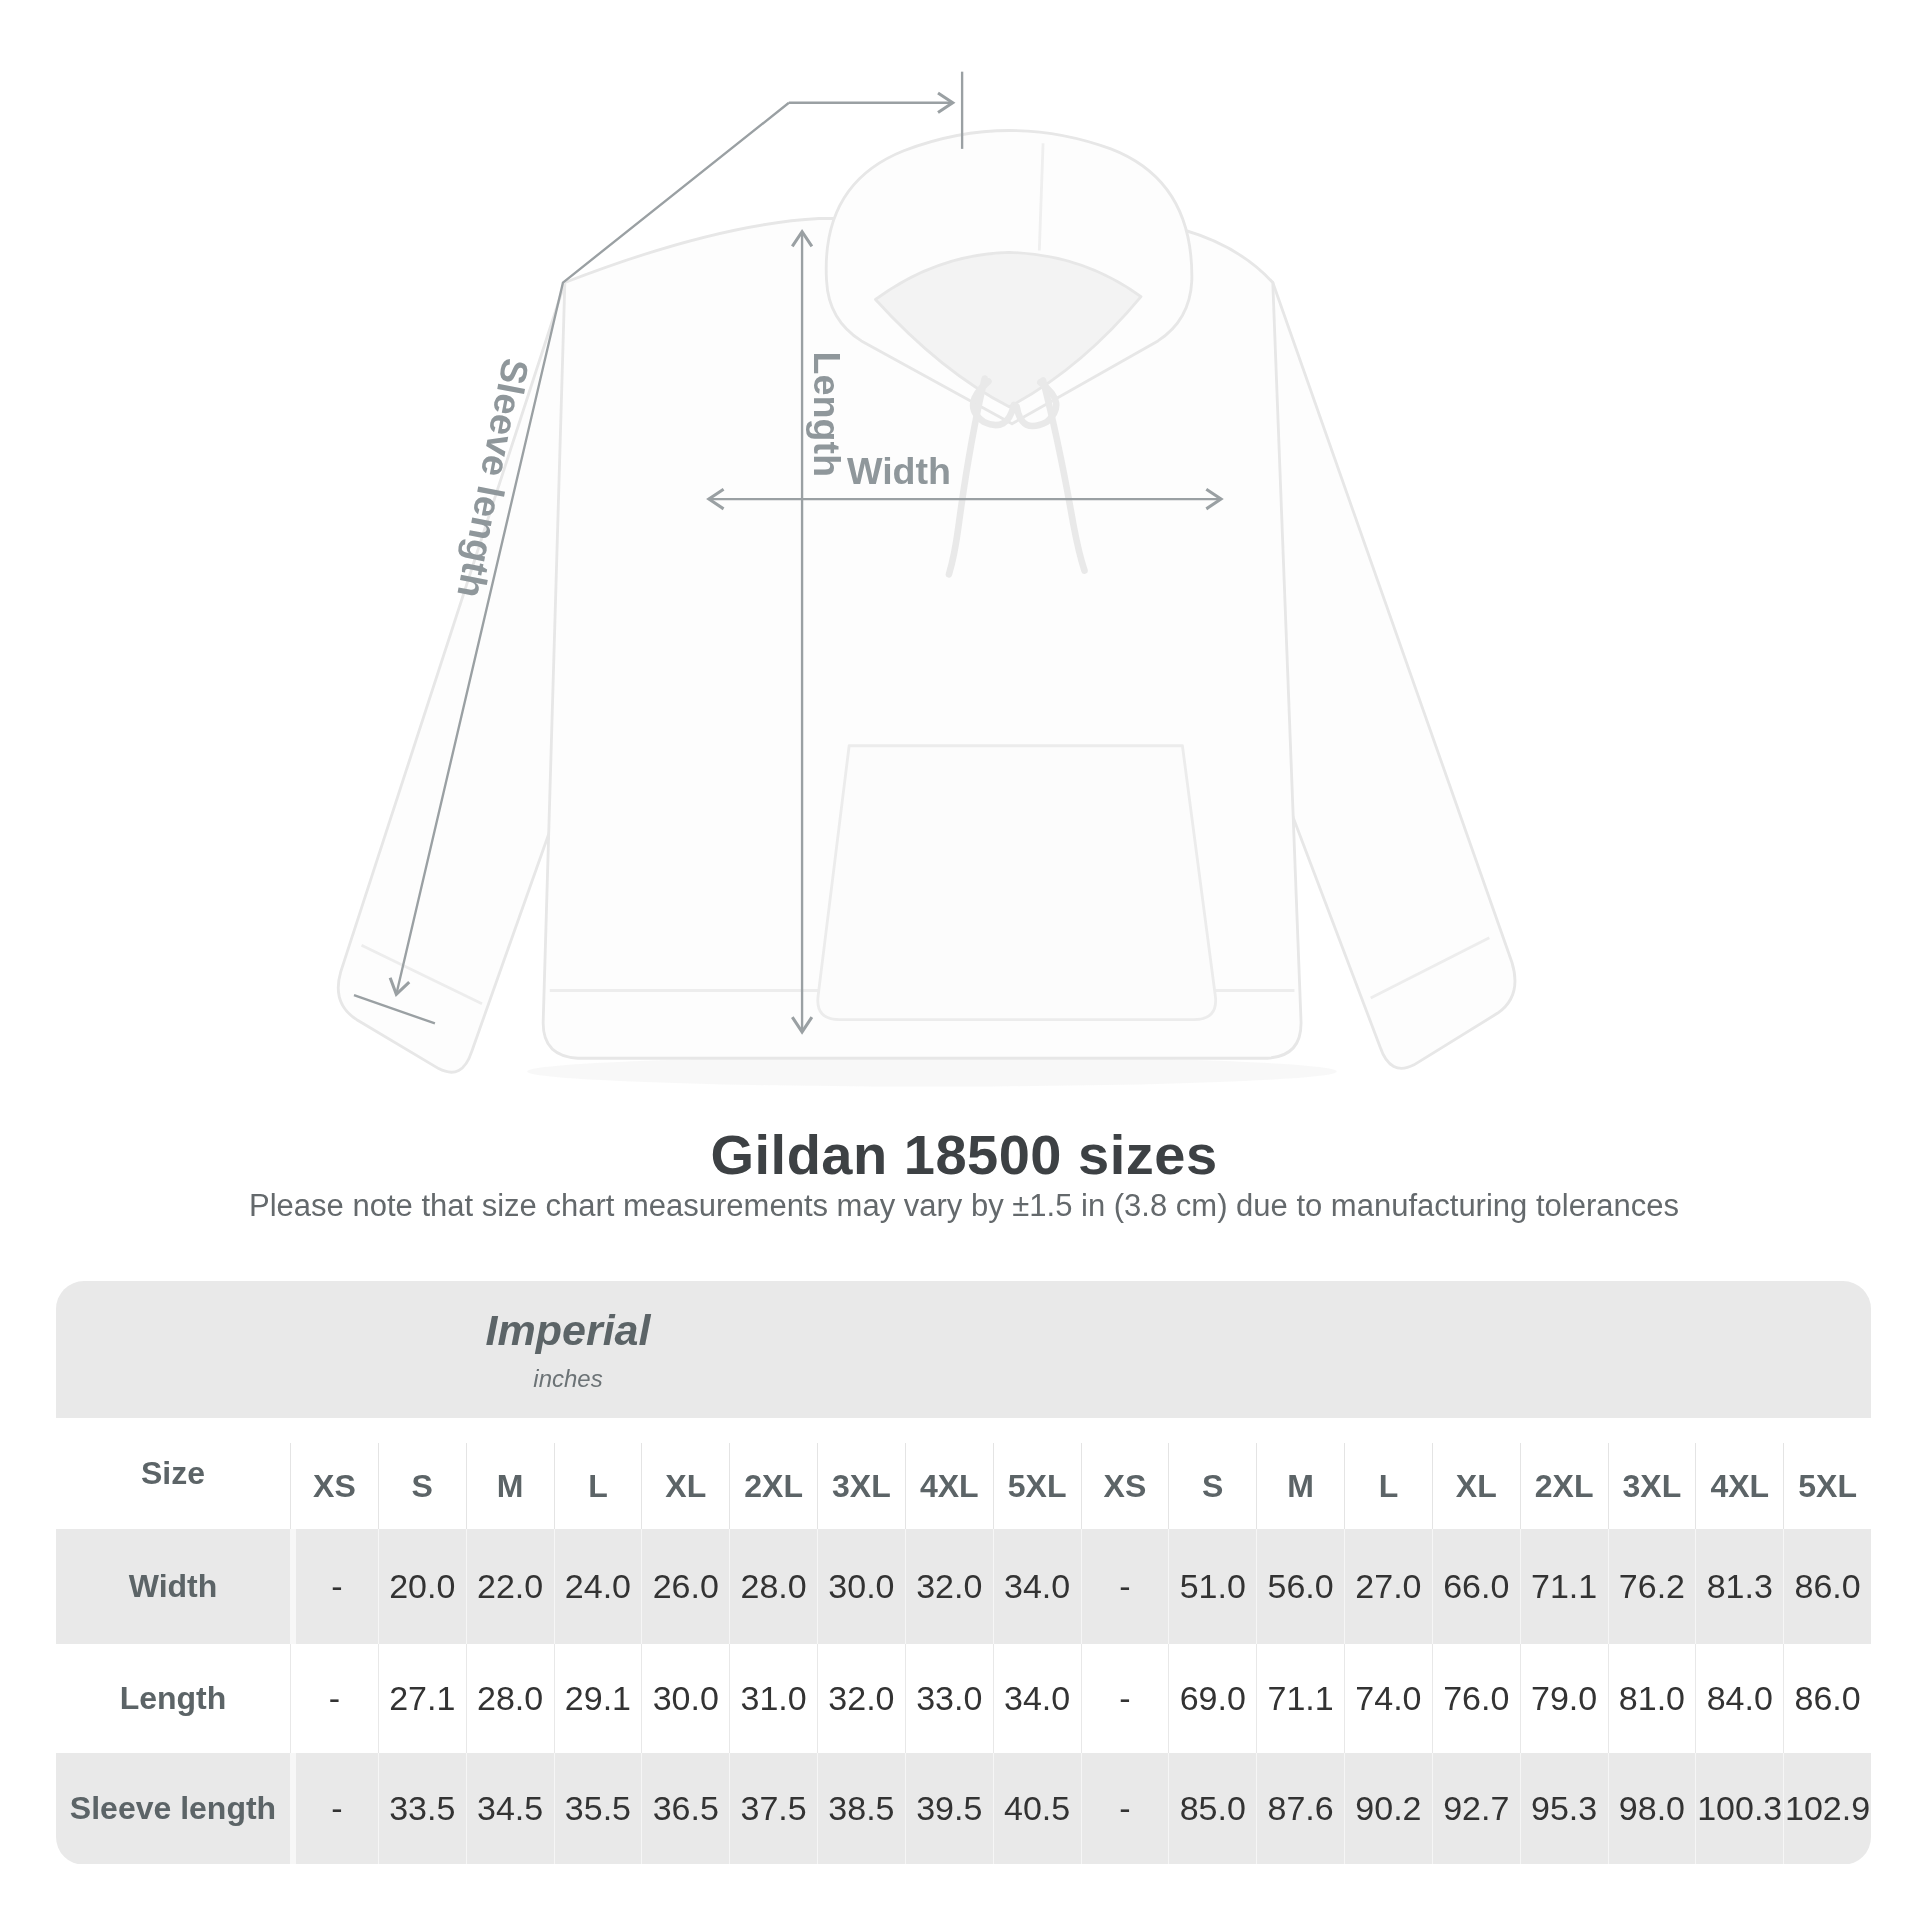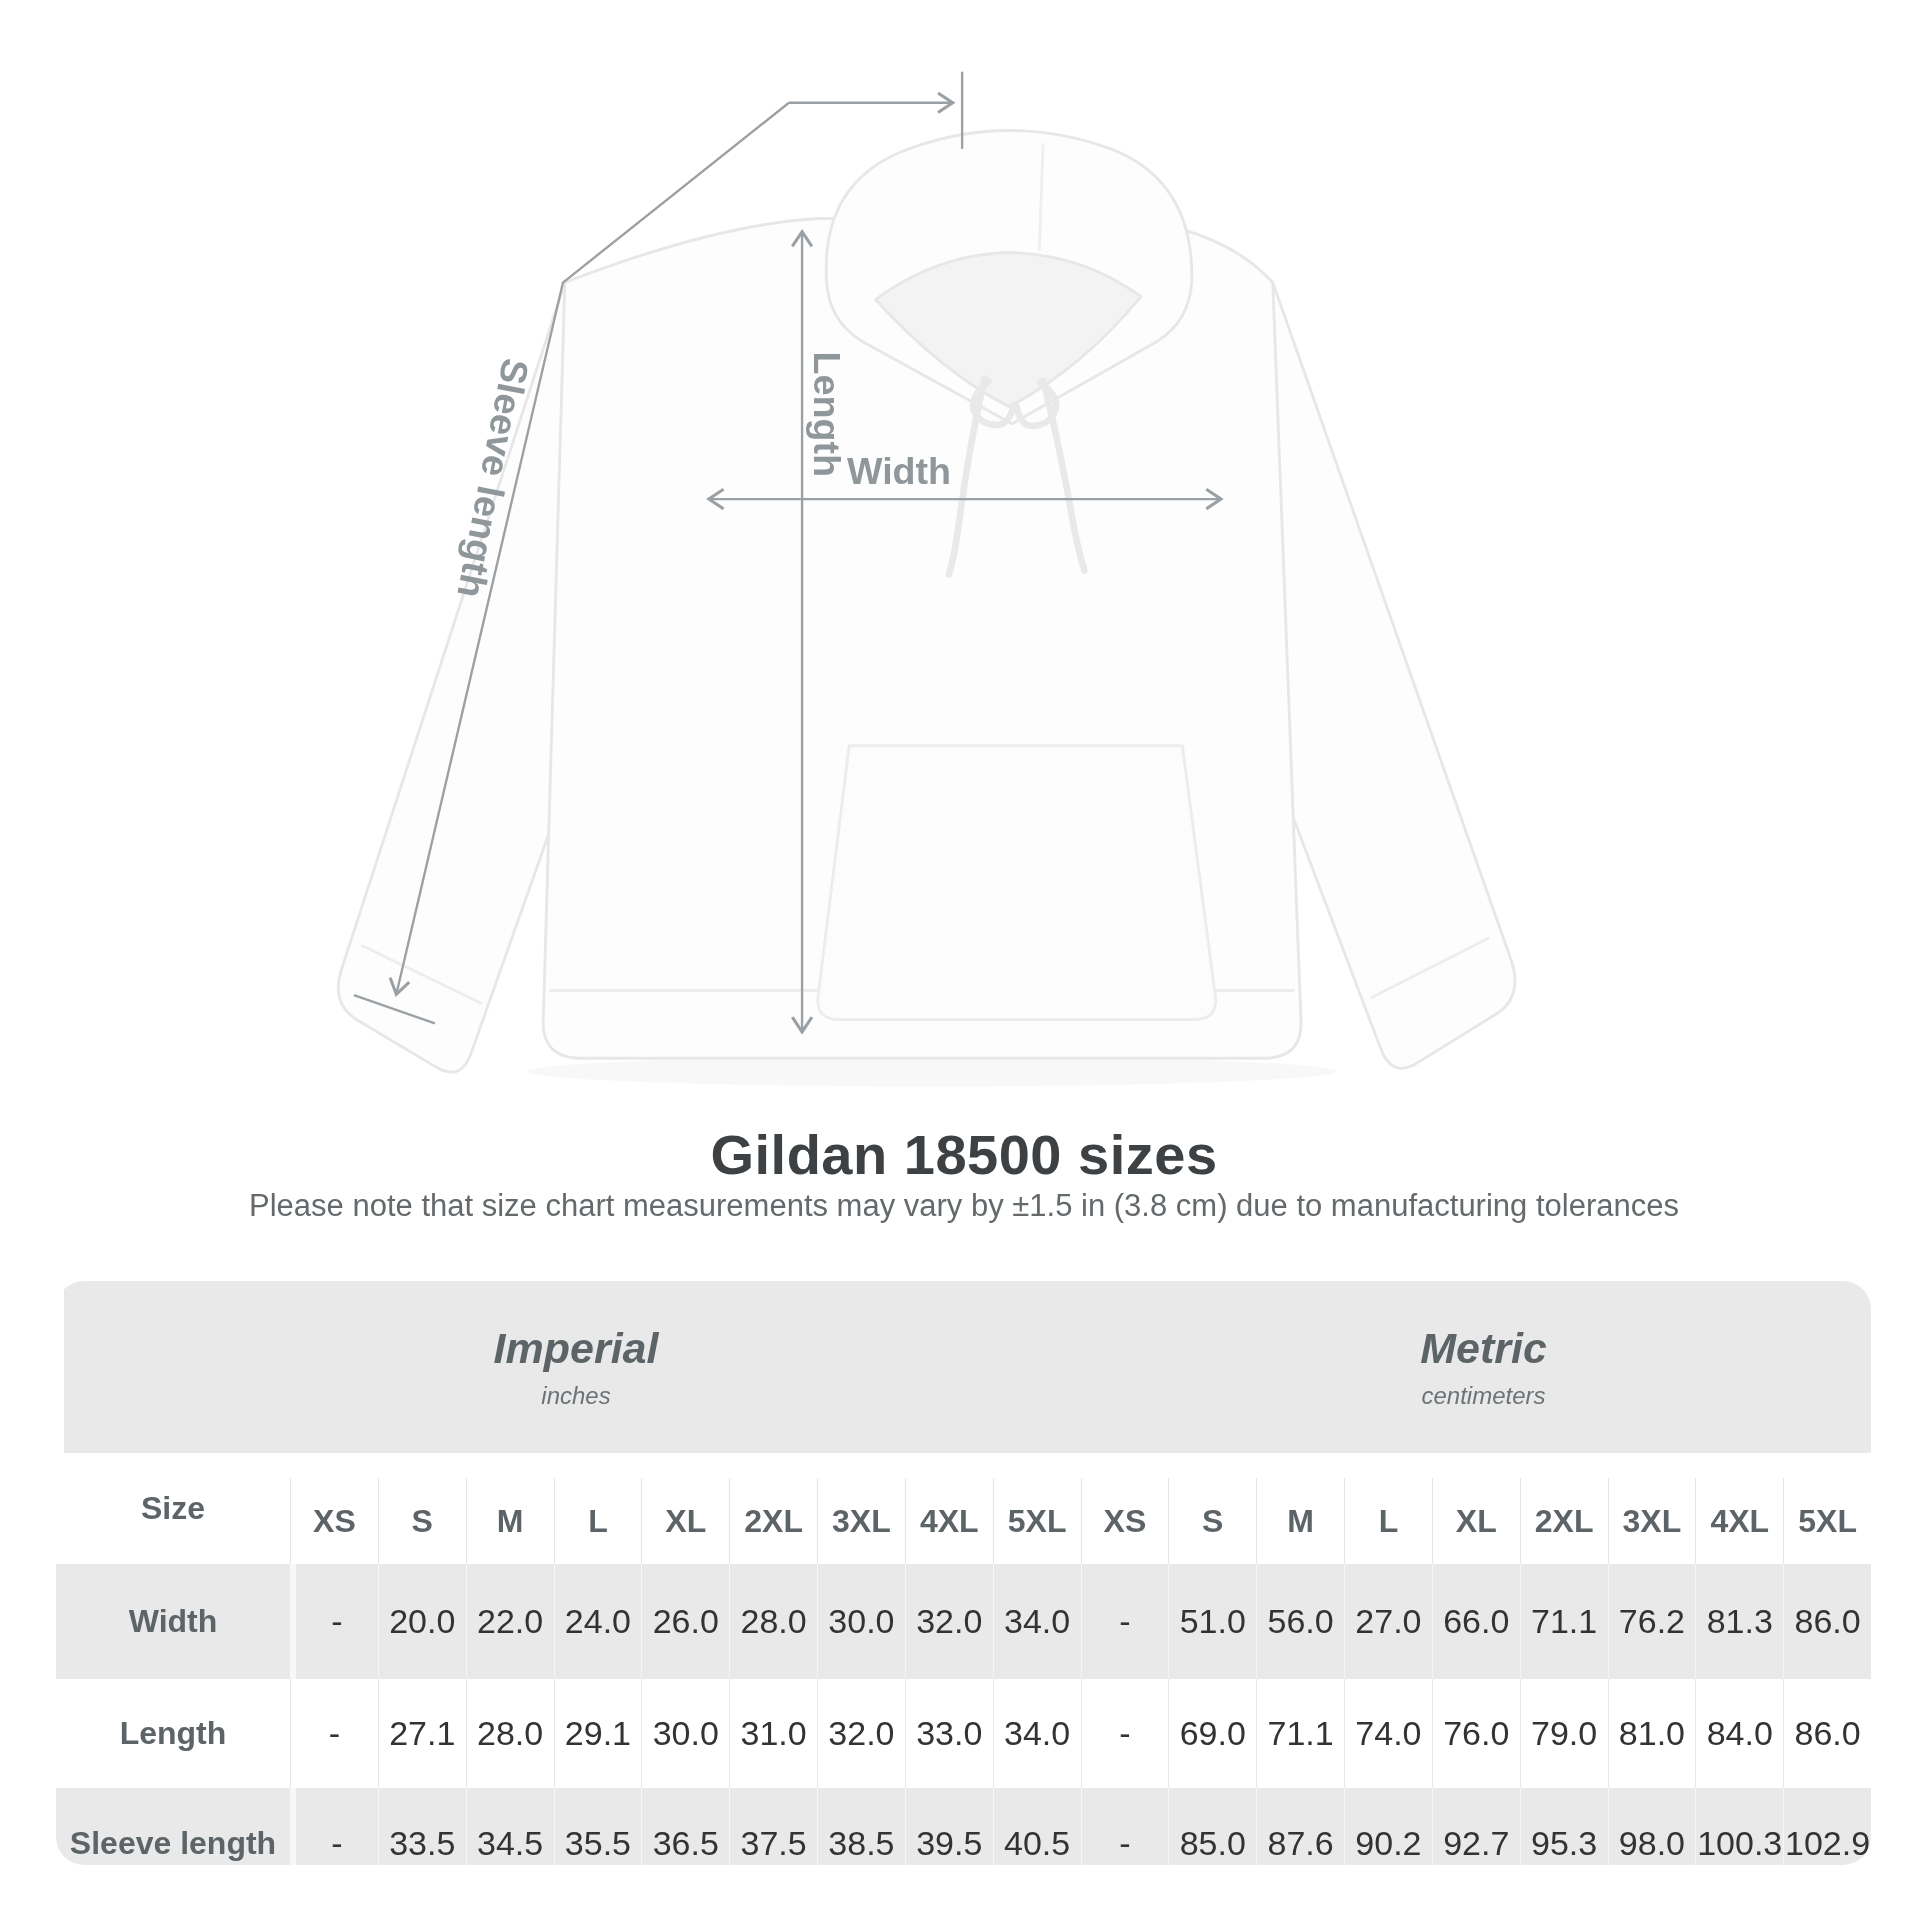--- a/index.html
+++ b/index.html
@@ -12,21 +12,21 @@
   
   .chart-title{position:absolute;left:0;top:1122px;width:1928px;text-align:center;
     font-size:56px;font-weight:bold;color:#3d4144;letter-spacing:0.5px;}
   .chart-subtitle{position:absolute;left:0;top:1188px;width:1928px;text-align:center;
     font-size:31px;color:#64696c;}
 
   
   .size-table{position:absolute;left:56px;top:1281px;width:1815px;height:584px;
     border-radius:28px;overflow:hidden;background:#ffffff;}
   .trow{display:grid;grid-template-columns:234px repeat(18,1fr);}
-  .grow{display:grid;grid-template-columns:1024px 791px;height:172px;background:#e9e9e9;margin-left:8px;}
+  .grow{display:grid;grid-template-columns:1024px 791px;height:137px;background:#e9e9e9;}
   .gcell{display:flex;flex-direction:column;align-items:center;justify-content:center;gap:9.4px;}
   .gtitle{font-size:43px;font-weight:bold;font-style:italic;color:#5c6467;}
   .gsub{font-size:24px;font-style:italic;color:#6c7376;}
 
   .row-size{height:111px;background:#ffffff;text-align:right;}
   .row-width{height:115px;background:#e9e9e9;}
   .row-length{height:109px;background:#ffffff;}
   .row-sleeve{height:111px;background:#e9e9e9;}
 
   .cell{display:flex;align-items:center;justify-content:center;}
@@ -99,24 +99,20 @@
 
   <div class="chart-title">Gildan 18500 sizes</div>
   <div class="chart-subtitle">Please note that size chart measurements may vary by ±1.5 in (3.8 cm) due to manufacturing tolerances</div>
 
   <div class="size-table">
 
     <div class="grow">
       <div class="gcell">
         <div class="gtitle">Imperial</div>
         <div class="gsub">inches</div>
-      </div>
-      <div class="gcell">
-        <div class="gtitle">Metric</div>
-        <div class="gsub">centimeters</div>
       </div>
     </div>
 
     <div class="trow row-size">
       <div class="cell lbl">Size</div>
       <div class="cell hdr first-data">XS</div>
       <div class="cell hdr">S</div>
       <div class="cell hdr">M</div>
       <div class="cell hdr">L</div>
       <div class="cell hdr">XL</div>

